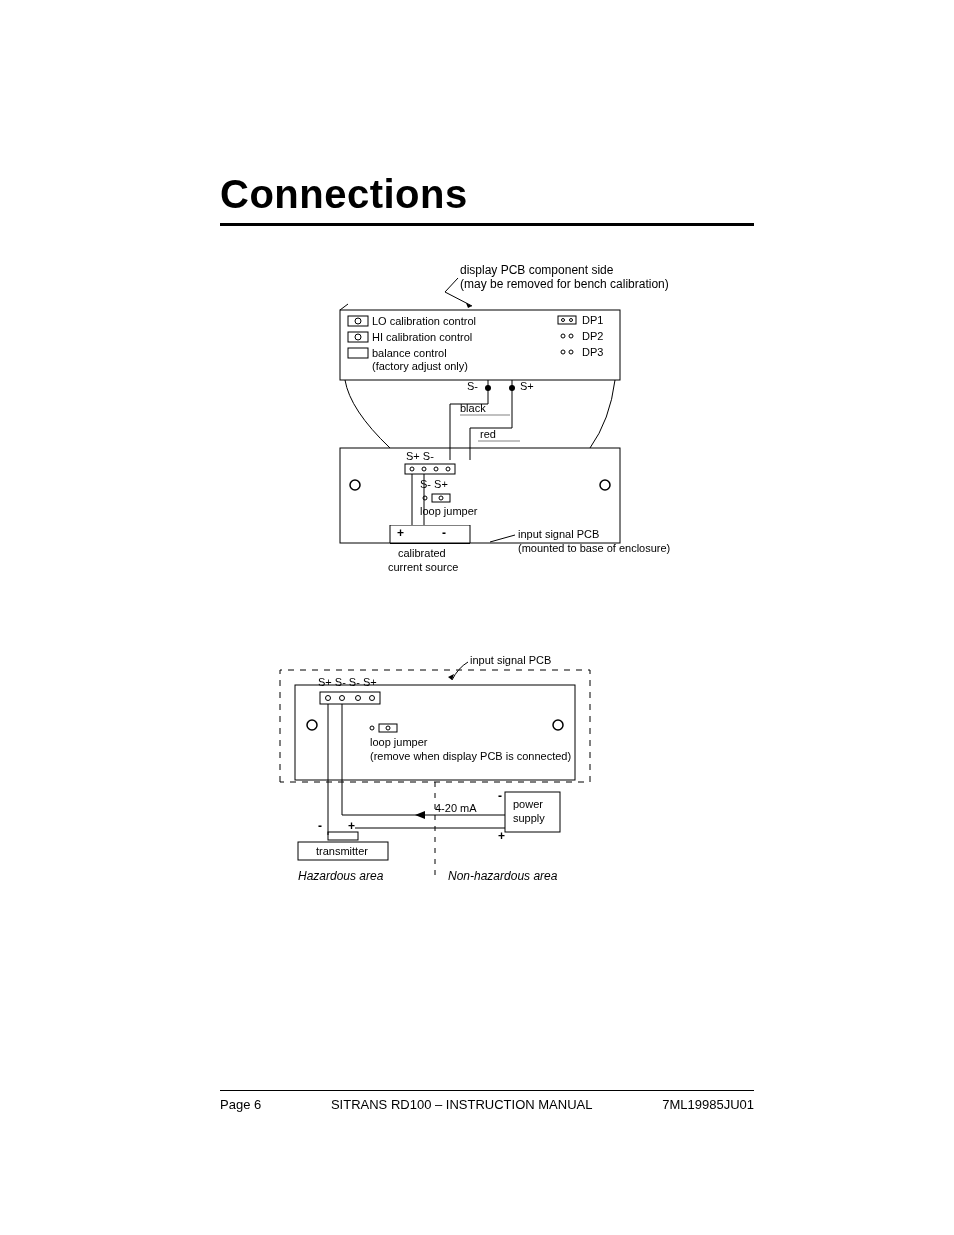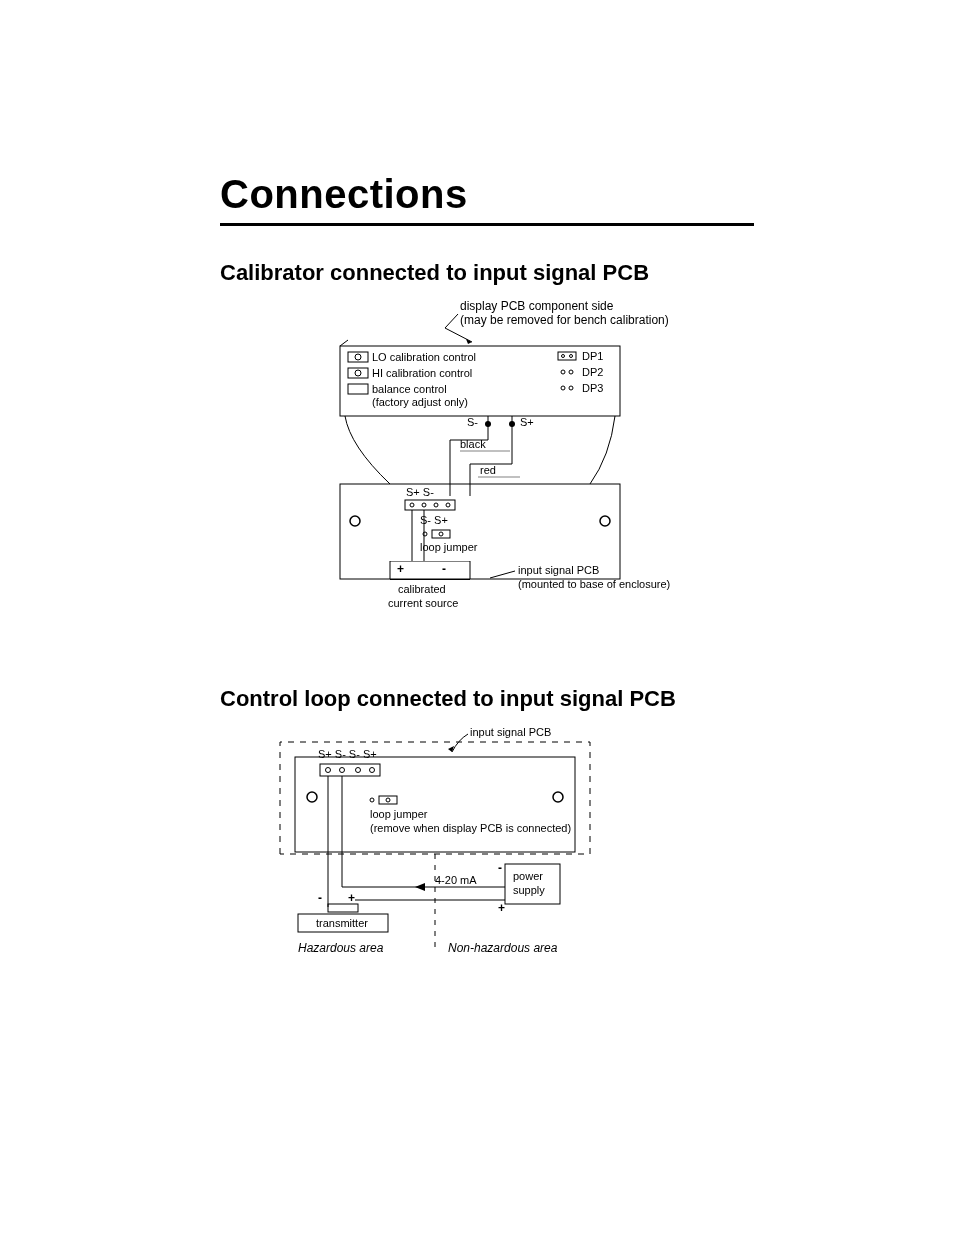--- a/index.html
+++ b/index.html
@@ -20,21 +20,20 @@
 </style>
 </head>
 <body>
 
 <div class="page">
   <div class="content">
 
     <h1>Connections</h1>
     <div class="rule"></div>
 
-    <h2>Calibrator connected to input signal PCB</h2>
     <div class="figwrap">
       <svg width="534" height="330" viewBox="0 0 534 330">
 
         <text class="lbl" x="240" y="14">display PCB component side</text>
         <text class="lbl" x="240" y="28">(may be removed for bench calibration)</text>
         <path d="M238 18 L225 32 L252 46" fill="none" stroke="#000" stroke-width="1"></path>
         <path d="M252 46 l-6 -3 l2 5 z" fill="#000"></path>
 
         <rect x="120" y="50" width="280" height="70" fill="none" stroke="#000" stroke-width="1"></rect>
 
@@ -111,21 +110,20 @@
         <rect x="170" y="265" width="80" height="0.5" fill="#000"></rect>
         <text class="lbl small" x="178" y="297">calibrated</text>
         <text class="lbl small" x="168" y="311">current source</text>
 
         <line x1="270" y1="282" x2="295" y2="275" stroke="#000"></line>
         <text class="lbl small" x="298" y="278">input signal PCB</text>
         <text class="lbl small" x="298" y="292">(mounted to base of enclosure)</text>
       </svg>
     </div>
 
-    <h2>Control loop connected to input signal PCB</h2>
     <div class="figwrap" style="display:flex;gap:18px;align-items:flex-start">
       <svg width="380" height="260" viewBox="0 0 380 260">
 
         <text class="lbl small" x="250" y="14">input signal PCB</text>
         <path d="M248 12 Q238 18 232 30" fill="none" stroke="#000"></path>
         <path d="M232 30 l2 -6 l-6 3 z" fill="#000"></path>
 
         <rect x="75" y="35" width="280" height="95" fill="none" stroke="#000"></rect>
         <circle cx="92" cy="75" r="5" fill="none" stroke="#000" stroke-width="1.5"></circle>
         <circle cx="338" cy="75" r="5" fill="none" stroke="#000" stroke-width="1.5"></circle>
@@ -167,13 +165,21 @@
         <text class="lbl small" x="96" y="205">transmitter</text>
 
         <line x1="215" y1="132" x2="215" y2="230" stroke="#000" stroke-dasharray="5 6"></line>
         <text class="lblit" x="78" y="230">Hazardous area</text>
         <text class="lblit" x="228" y="230">Non-hazardous area</text>
       </svg>
     </div>
 
   </div>
 
+  <div class="footer">
+    <div class="footrule"></div>
+    <div class="footrow">
+      <span>Page 6</span>
+      <span>SITRANS RD100 – INSTRUCTION MANUAL</span>
+      <span>7ML19985JU01</span>
+    </div>
+  </div>
 </div>
 
 </body></html>

